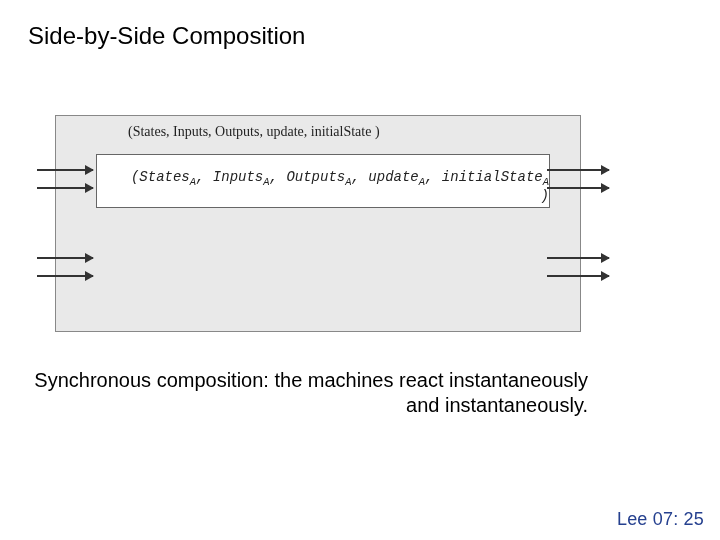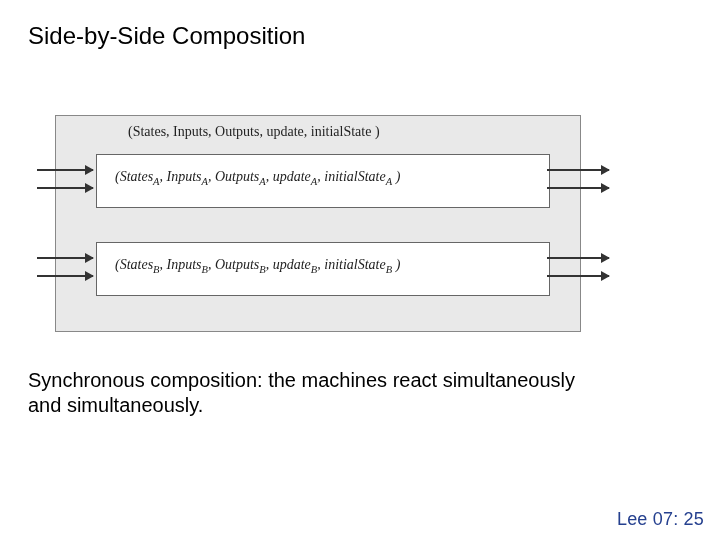--- a/index.html
+++ b/index.html
@@ -1,23 +1,23 @@
 <!DOCTYPE html>
 <html><head>
 <meta charset="utf-8">
 <style>
   html,body{margin:0;padding:0;width:720px;height:540px;background:#fff;font-family:Arial,Helvetica,sans-serif;color:#000;}
-  .slide{position:relative;width:720px;height:540px;}
+  .slide{position:relative;width:720px;height:540px;text-align:right;}
   .title{position:absolute;left:28px;top:22px;font-size:24px;font-weight:400;}
   .diagram{position:absolute;left:55px;top:115px;width:524px;height:215px;}
   .outer-box{position:absolute;left:0;top:0;width:524px;height:215px;border:1px solid #888;background:#e9e9e9;background-image:radial-gradient(circle,#cfcfcf 0.6px,transparent 0.6px);background-size:4px 4px;}
   .outer-label{position:absolute;left:72px;top:8px;font-family:'Times New Roman',serif;font-size:14px;color:#222;}
   .inner-a{position:absolute;left:40px;top:38px;width:452px;height:52px;background:#fff;border:1px solid #666;}
   .inner-b{position:absolute;left:40px;top:126px;width:452px;height:52px;background:#fff;border:1px solid #666;}
-  .inner-label{position:absolute;left:18px;top:14px;font-family:Liberation Serif, serif;font-style:italic;font-size:14px;color:#222;}
+  .inner-label{position:absolute;left:18px;top:14px;font-family:Liberation Mono, monospace;font-style:italic;font-size:14px;color:#222;}
   .sub{font-size:0.75em;font-style:italic;vertical-align:sub;}
   .arrow{position:absolute;height:2px;background:#333;}
   .arrow::after{content:"";position:absolute;right:-1px;top:-4px;border-left:9px solid #333;border-top:5px solid transparent;border-bottom:5px solid transparent;}
   
   .a-in1{left:-18px;top:54px;width:56px;}
   .a-in2{left:-18px;top:72px;width:56px;}
   .a-out1{left:492px;top:54px;width:62px;}
   .a-out2{left:492px;top:72px;width:62px;}
   
   .b-in1{left:-18px;top:142px;width:56px;}
@@ -37,33 +37,28 @@
   <div class="diagram">
     <div class="outer-box">
       <div class="outer-label">(States, Inputs, Outputs, update, initialState )</div>
 
       <div class="inner-a">
         <div class="inner-label">
           <span>(States</span><span class="sub">A</span><span>, Inputs</span><span class="sub">A</span><span>, Outputs</span><span class="sub">A</span><span>, update</span><span class="sub">A</span><span>, initialState</span><span class="sub">A</span><span> )</span>
         </div>
       </div>
 
-      <div class="inner-b">
-        <div class="inner-label">
-          <span>(States</span><span class="sub">B</span><span>, Inputs</span><span class="sub">B</span><span>, Outputs</span><span class="sub">B</span><span>, update</span><span class="sub">B</span><span>, initialState</span><span class="sub">B</span><span> )</span>
-        </div>
-      </div>
     </div>
 
     <div class="arrow a-in1"></div>
     <div class="arrow a-in2"></div>
     <div class="arrow a-out1"></div>
     <div class="arrow a-out2"></div>
     <div class="arrow b-in1"></div>
     <div class="arrow b-in2"></div>
     <div class="arrow b-out1"></div>
     <div class="arrow b-out2"></div>
   </div>
 
-  <div class="caption">Synchronous composition: the machines react simultaneously and simultaneously.</div>
+  <div class="caption">Synchronous composition: the machines react instantaneously and instantaneously.</div>
 
   <div class="footer">Lee 07: 25</div>
 </div>
 
 </body></html>

